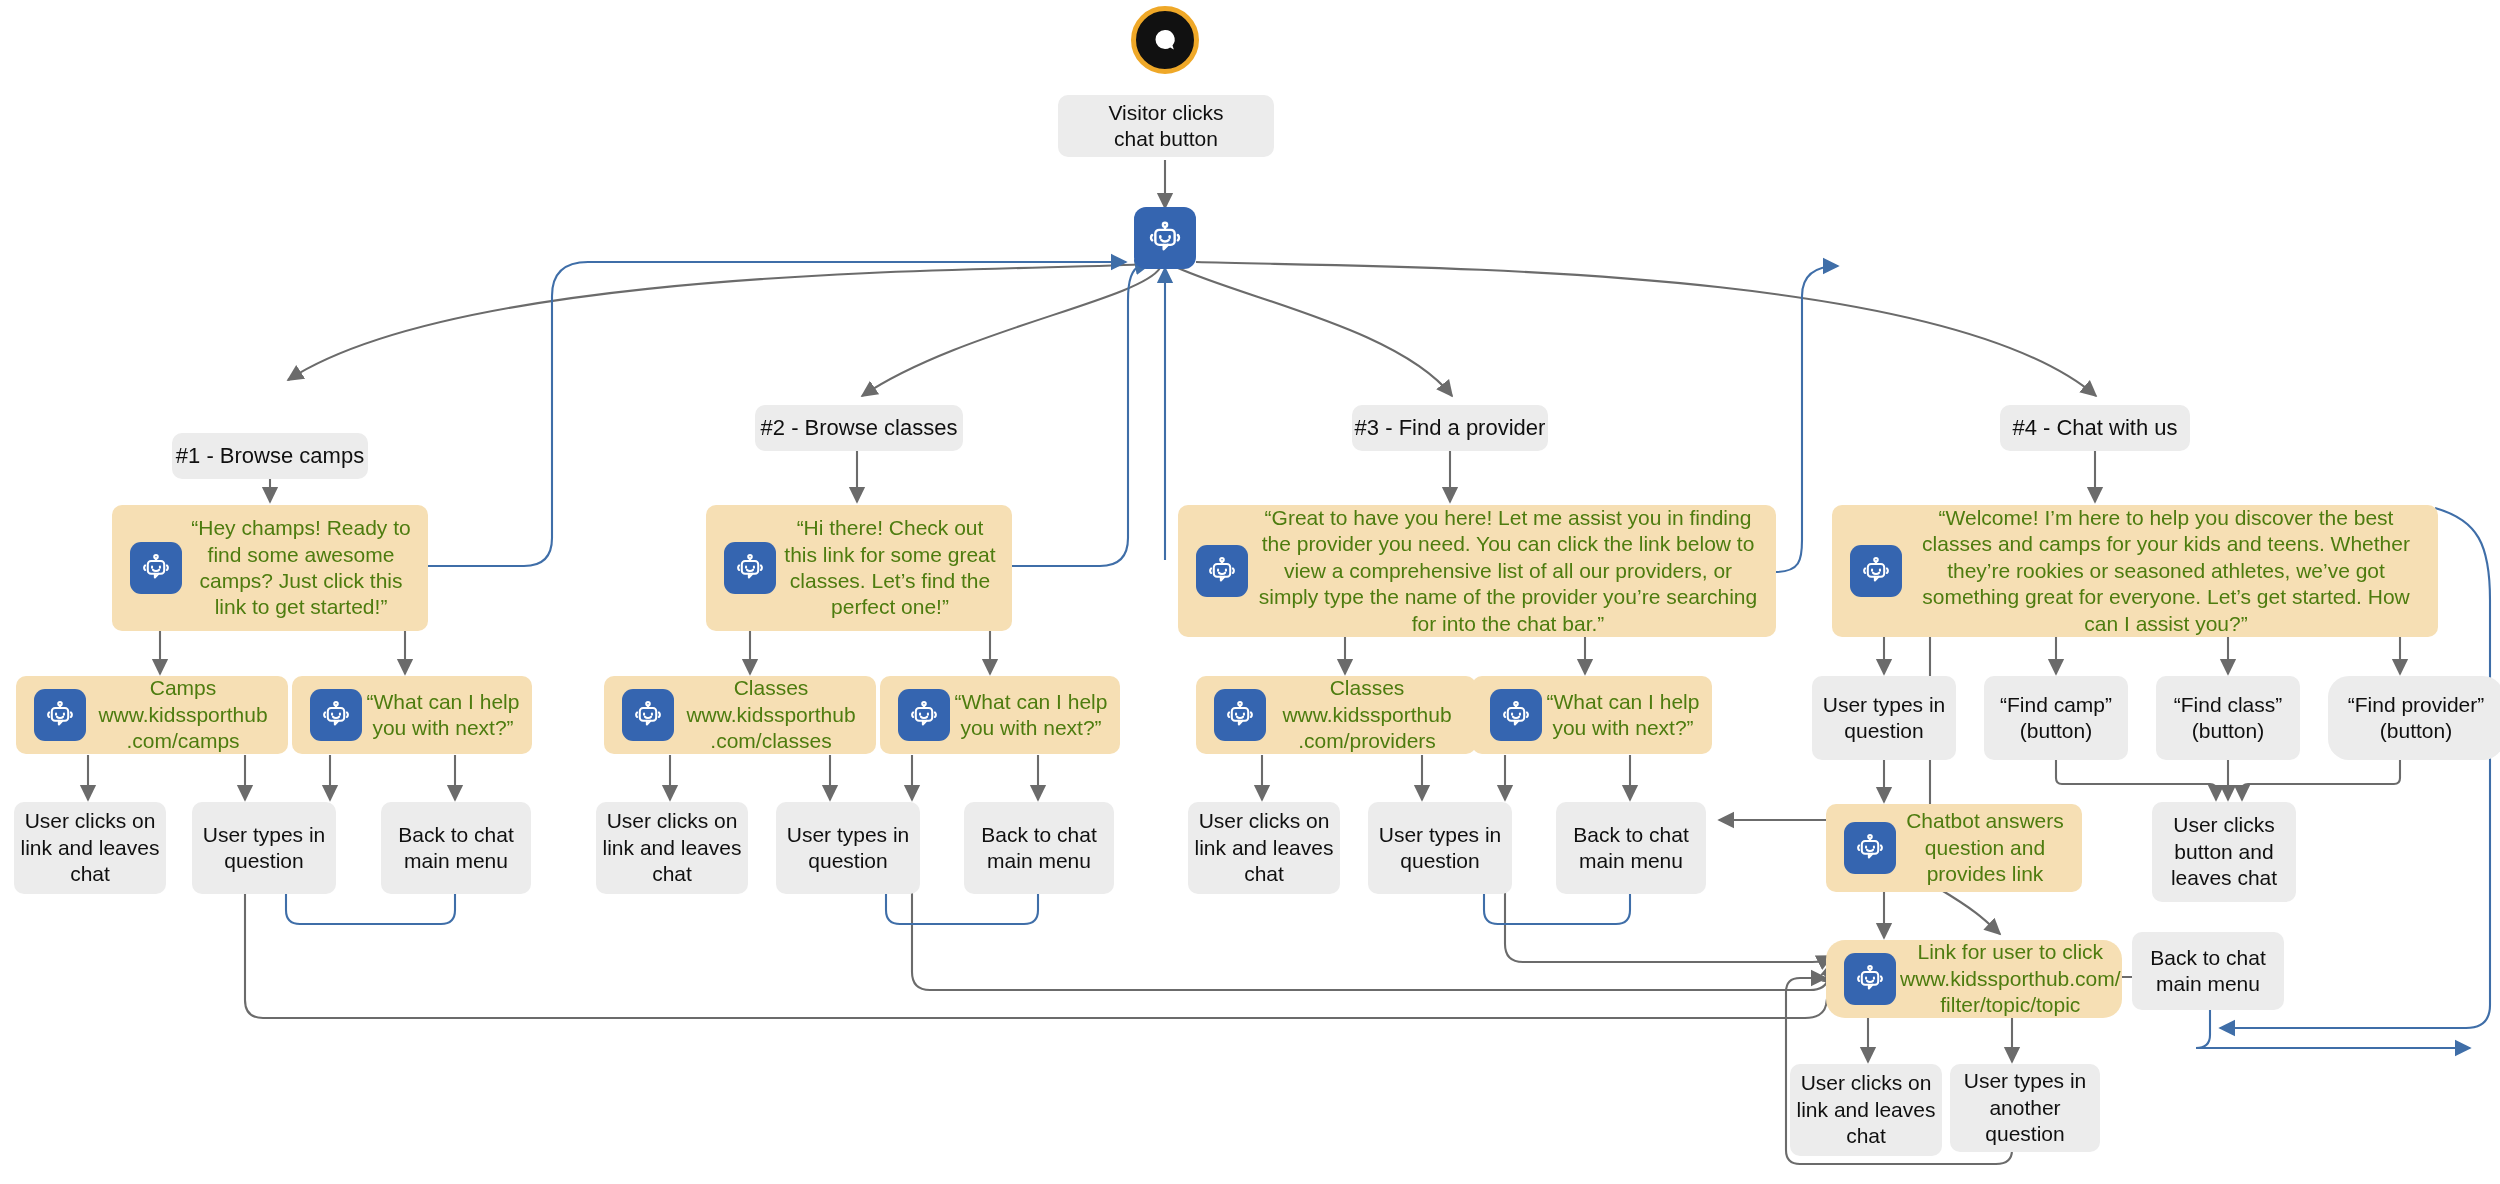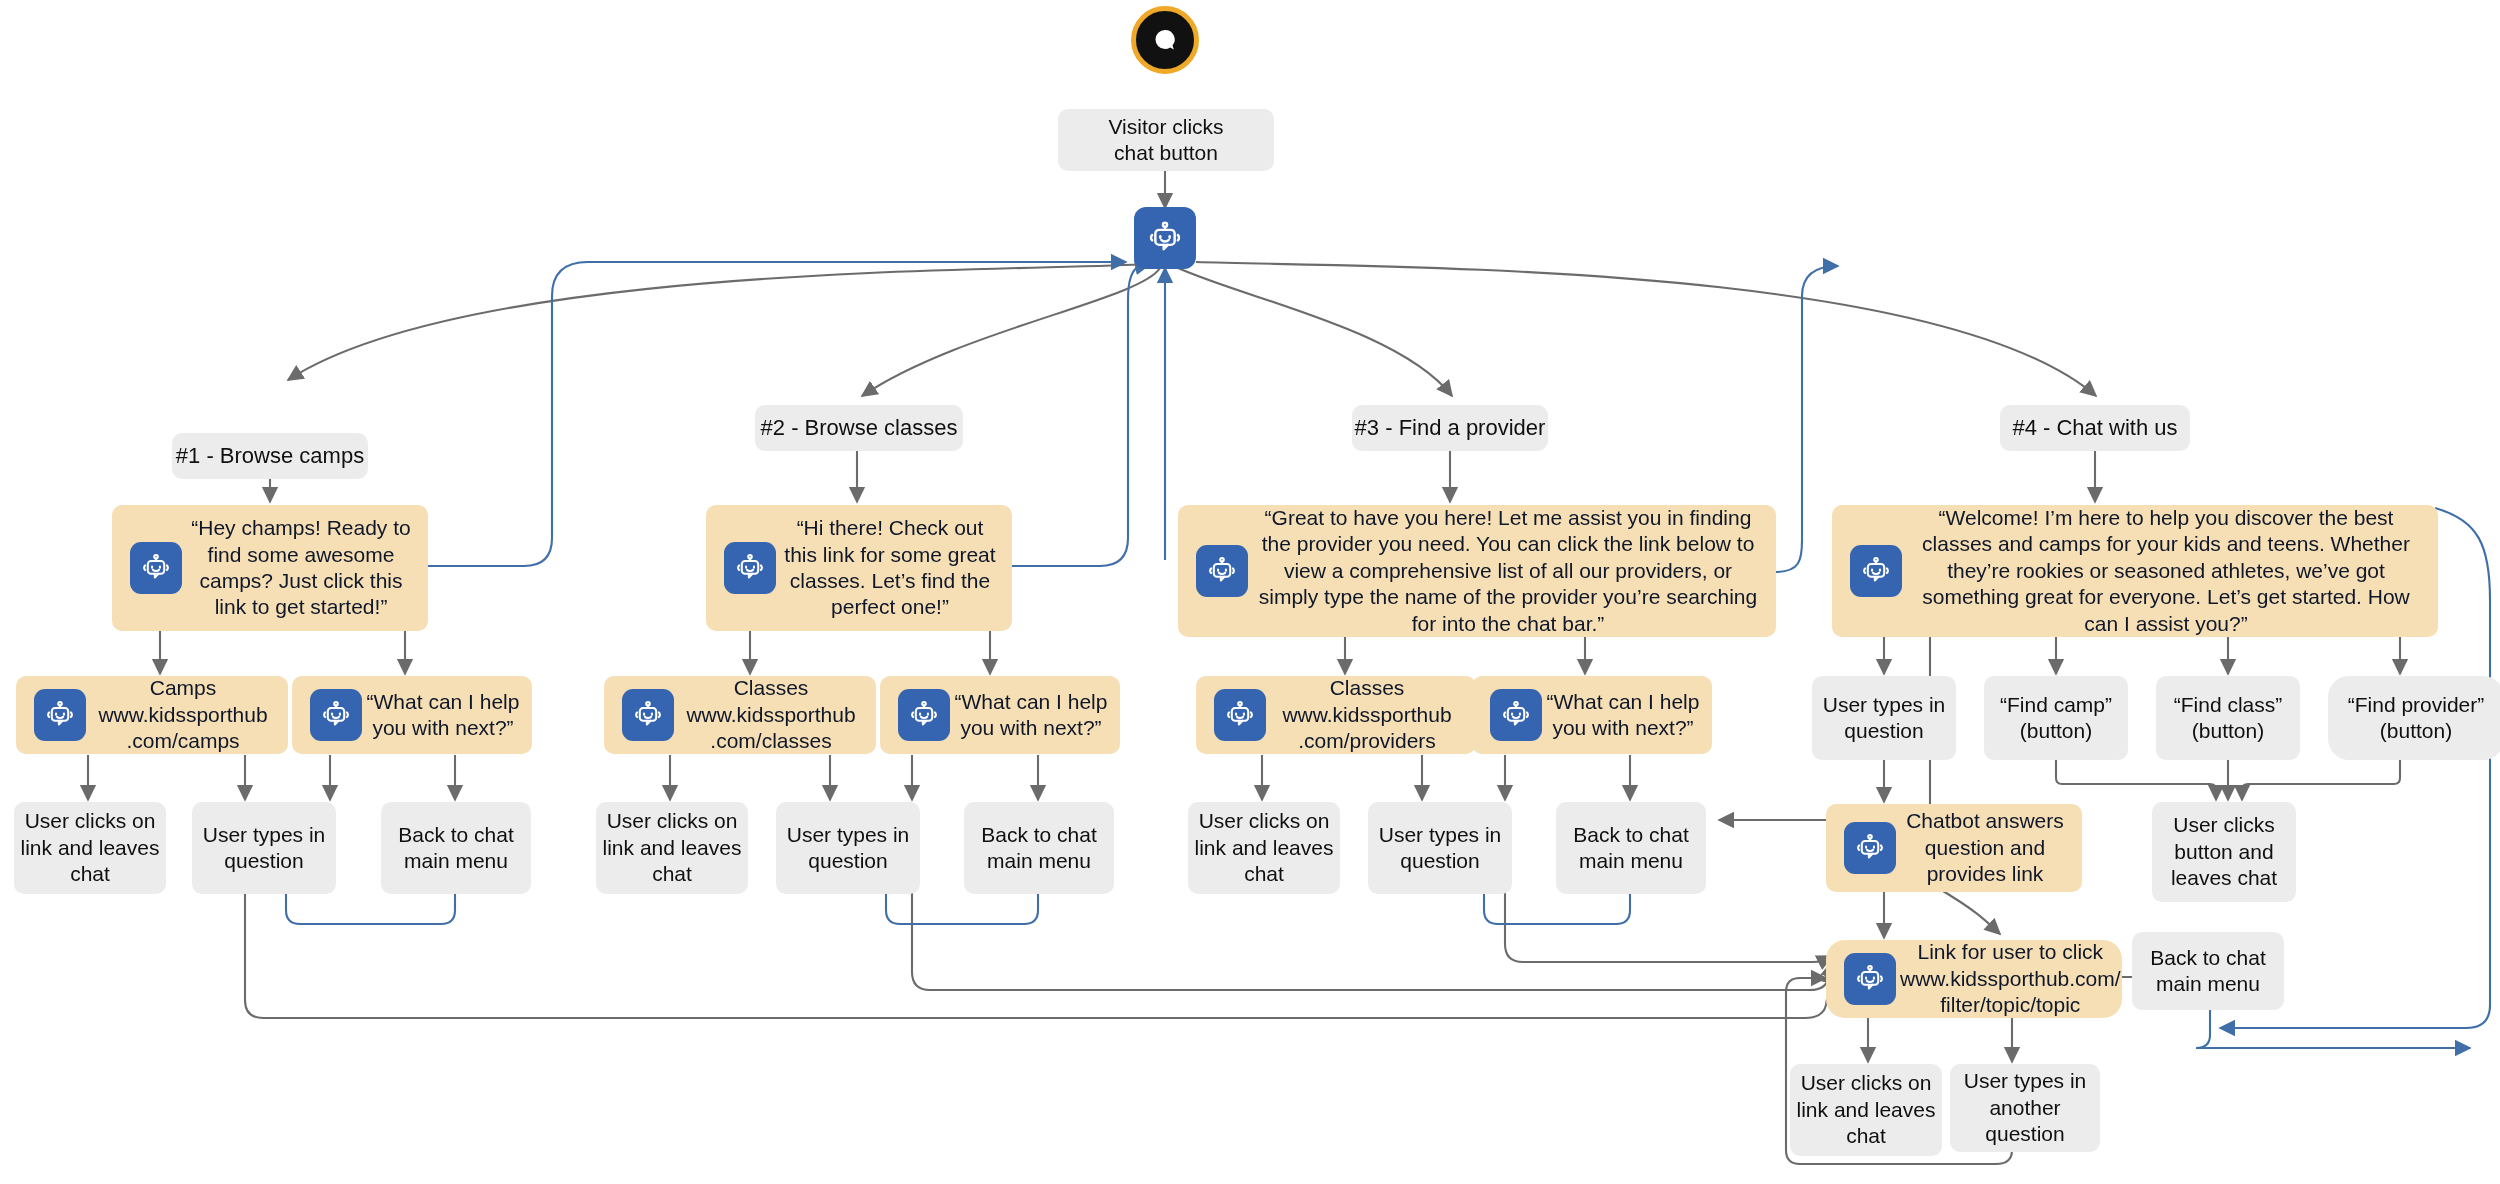--- a/index.html
+++ b/index.html
@@ -35,21 +35,21 @@
     text-align: center;
     line-height: 1.26;
     z-index: 3;
   }
   .n-gray {
     background: #ececec;
     color: #101010;
   }
   .n-tan {
     background: #f6dfb4;
-    color: #0f172a;
+    color: #4d7c0f;
     justify-content: flex-start;
     padding-left: 8px;
   }
   .n-head {
     background: #ececec;
     color: #101010;
     font-size: 22px;
   }
   .n-body {
     font-size: 21px;
@@ -193,21 +193,21 @@
       <path d="M1165,560 L1165,268"></path>
     </g>
   </svg>
 
   <div id="logo" style="left:1131px; top:6px;">
     <svg width="30" height="30" viewBox="0 0 30 30">
       <path d="M15 5 a9.5 9.5 0 1 0 0 19 a9.5 9.5 0 0 0 5.2-1.5 l3.6 1.9 l-1.3-3.9 A9.5 9.5 0 0 0 15 5 z" fill="#ffffff"></path>
     </svg>
   </div>
 
-  <div class="node n-gray n-body" style="left:1058px; top:95px; width:216px; height:62px;margin-top:14px;">
+  <div class="node n-gray n-body" style="left:1058px; top:95px; width:216px; height:62px;">
     <span style="white-space:pre-line;">Visitor clicks
 chat button</span>
   </div>
 
   <div id="hub" style="left:1134px; top:207px;">
     <svg width="40" height="40" viewBox="0 0 24 24" fill="none" stroke="#ffffff" stroke-width="1.45" stroke-linecap="round" stroke-linejoin="round">
       <circle cx="12" cy="4.1" r="1.25"></circle>
       <path d="M12 5.4 v1.6"></path>
       <rect x="6.2" y="7.1" width="11.6" height="9" rx="2.3"></rect>
       <path d="M11.2 16.1 l0 2.6 l2.5 -2.6"></path>

